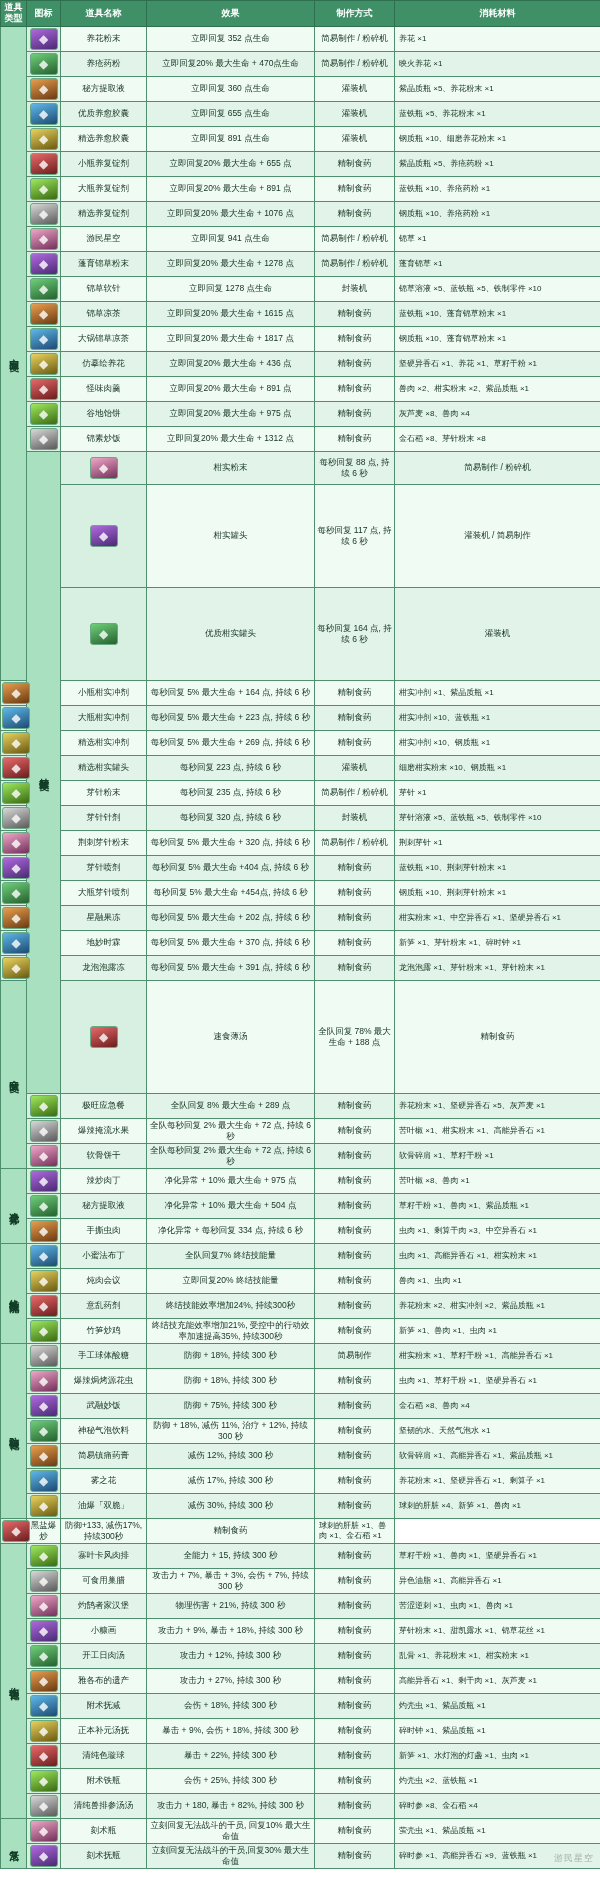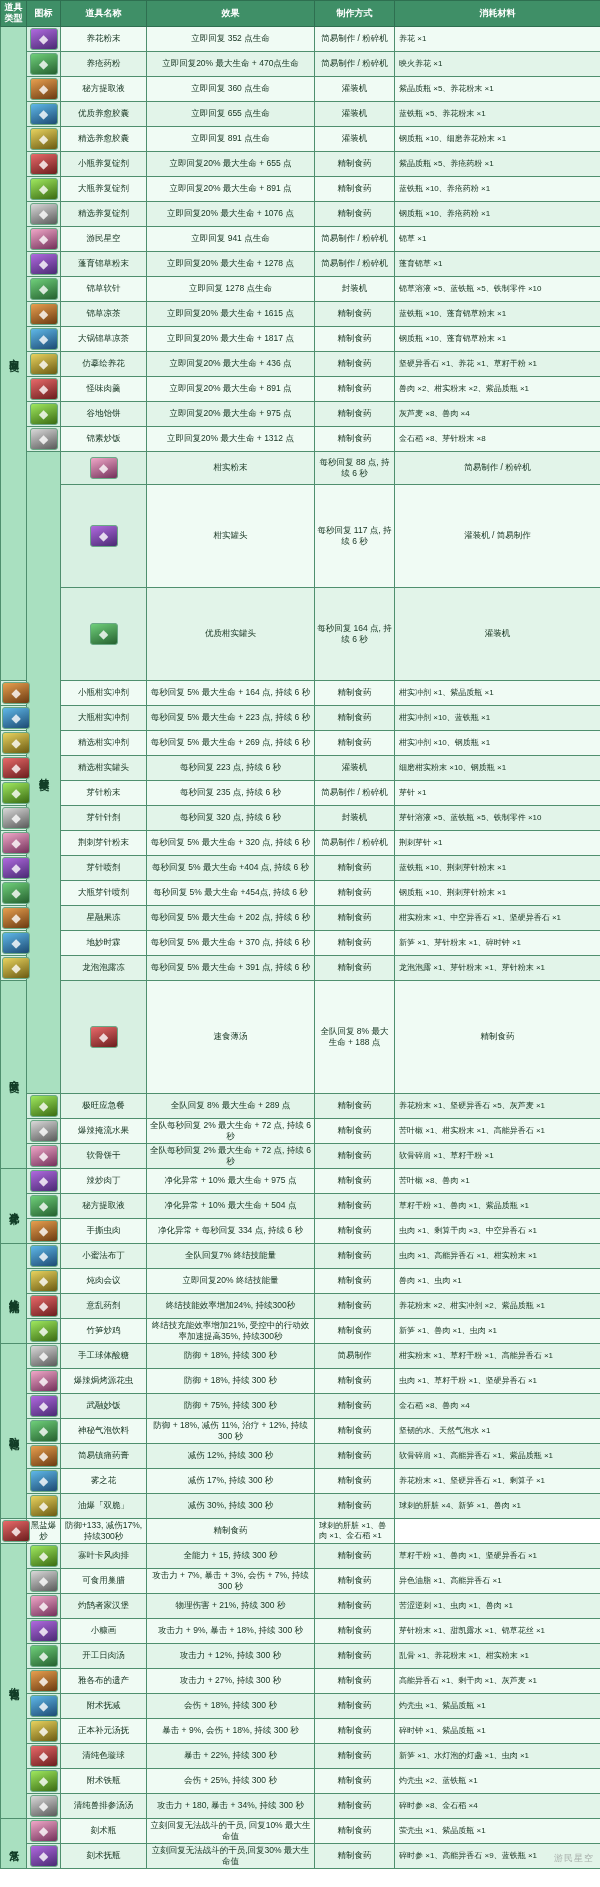--- a/index.html
+++ b/index.html
@@ -470,21 +470,21 @@
           <td class="mat">龙泡泡露 ×1、芽针粉末 ×1、芽针粉末 ×1</td>
         </tr>
         <tr>
           <td class="cat" rowspan="4" style="writing-mode: vertical-rl; text-orientation: upright;">全队回复</td>
           <td class="icon-cell">
             <div class="icon-box" style="background: linear-gradient(160deg, rgb(232, 106, 106), rgb(107, 29, 29));">
               <span class="g1" style="color: rgba(255, 255, 255, 0.8);">◆</span>
             </div>
           </td>
           <td class="name">速食薄汤</td>
-          <td class="eff">全队回复 8% 最大生命 + 188 点</td>
+          <td class="eff">全队回复 78% 最大生命 + 188 点</td>
           <td class="make">精制食药</td>
           <td class="mat">软骨碎肩 ×1、坚硬异香石 ×1</td>
         </tr>
         <tr>
           <td class="icon-cell">
             <div class="icon-box" style="background: linear-gradient(160deg, rgb(159, 232, 95), rgb(58, 107, 18));">
               <span class="g1" style="color: rgba(255, 255, 255, 0.8);">◆</span>
             </div>
           </td>
           <td class="name">极旺应急餐</td>
@@ -793,21 +793,21 @@
           <td class="make">精制食药</td>
           <td class="mat">灼壳虫 ×2、蓝铁瓶 ×1</td>
         </tr>
         <tr>
           <td class="icon-cell">
             <div class="icon-box" style="background: linear-gradient(160deg, rgb(217, 217, 217), rgb(90, 90, 90));">
               <span class="g1" style="color: rgba(255, 255, 255, 0.8);">◆</span>
             </div>
           </td>
           <td class="name">清纯兽排参汤汤</td>
-          <td class="eff">攻击力 + 180, 暴击 + 34%, 持续 300 秒</td>
+          <td class="eff">攻击力 + 180, 暴击 + 82%, 持续 300 秒</td>
           <td class="make">精制食药</td>
           <td class="mat">碎时参 ×8、金石稻 ×4</td>
         </tr>
         <tr>
           <td class="cat" rowspan="2" style="writing-mode: vertical-rl; text-orientation: upright;">复活</td>
           <td class="icon-cell">
             <div class="icon-box" style="background: linear-gradient(160deg, rgb(240, 168, 200), rgb(115, 48, 90));">
               <span class="g1" style="color: rgba(255, 255, 255, 0.8);">◆</span>
             </div>
           </td>

